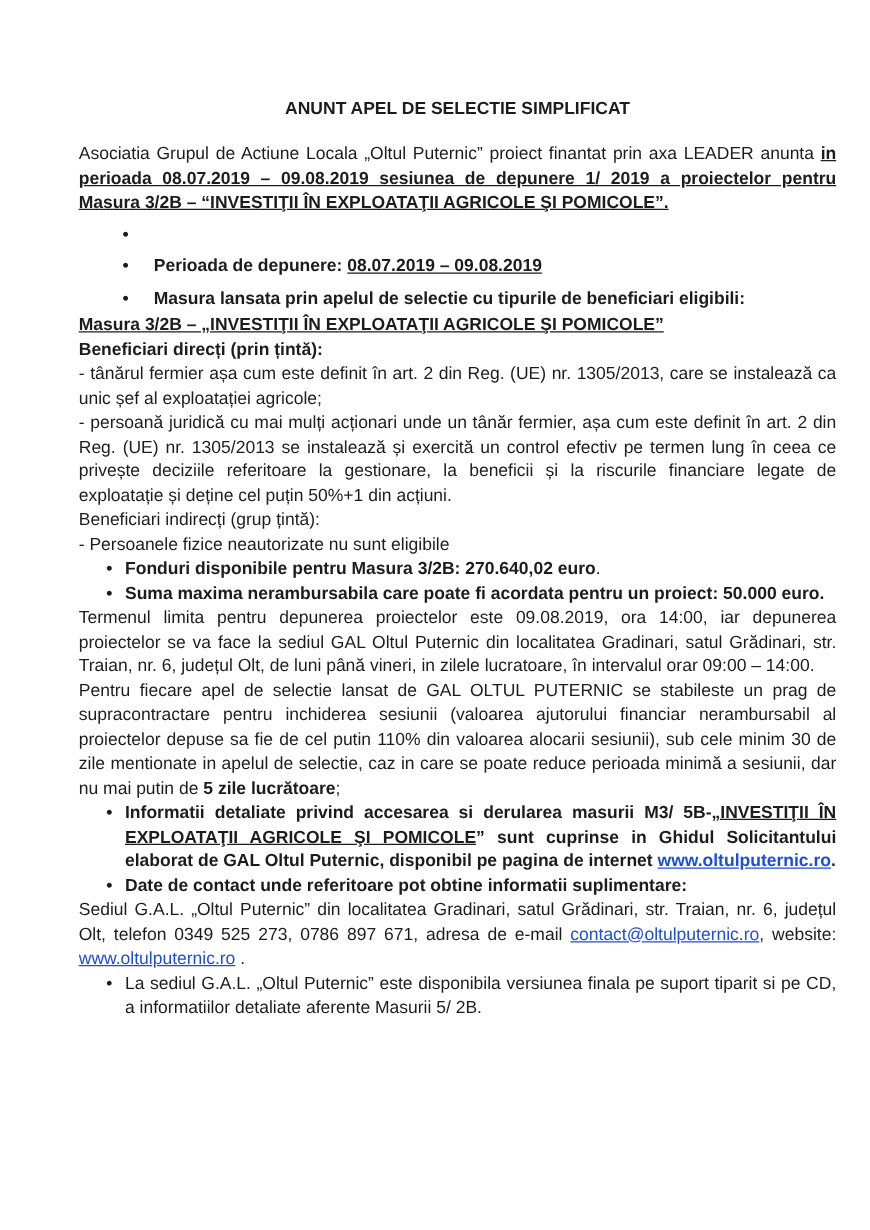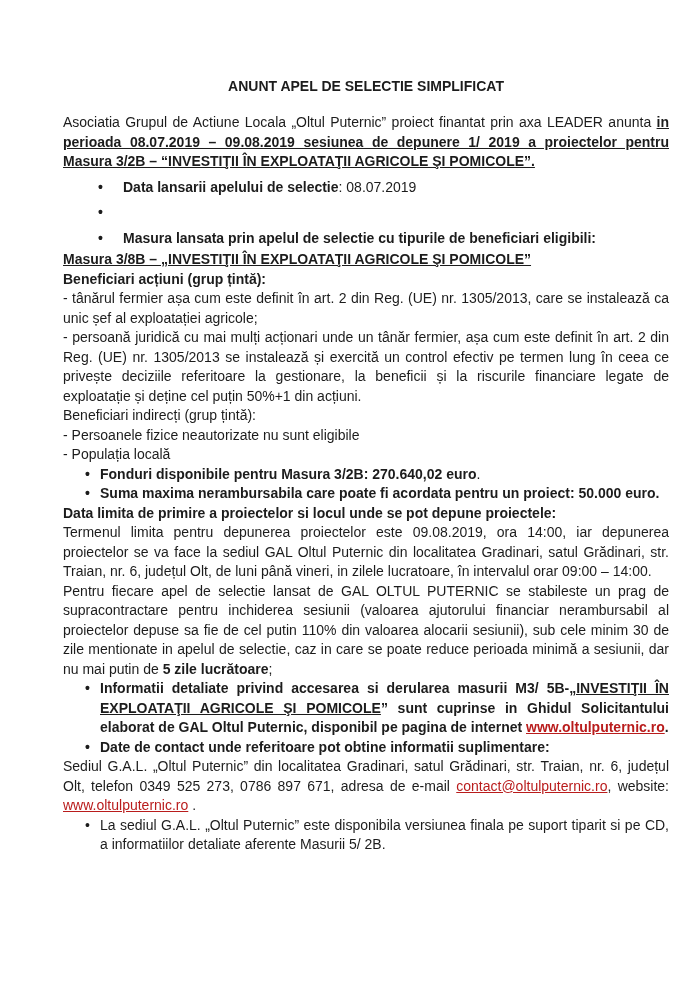--- a/index.html
+++ b/index.html
@@ -19,67 +19,65 @@
   .brow{display:flex;margin:0;}
   .brow .dot{flex:0 0 auto;}
   .brow .bt{flex:1 1 auto;margin:0;}
   .lvl1{padding-left:35px;}
   .lvl1 .dot{width:25px;font-weight:bold;}
   .lvl2{padding-left:22px;}
   .lvl2 .dot{width:15px;}
   .lvl2 .dot.bd{font-weight:bold;}
   .tb{margin-top:6px;}
   .gap-after{margin-bottom:2px;}
-  a.link{color:#b91c1c;text-decoration:underline;cursor:pointer;}
+  a.link{color:#1d4ed8;text-decoration:underline;cursor:pointer;}
   a.link.bold{font-weight:bold;}
 </style>
 </head>
 <body>
 
 <div class="page">
 
   <h1 class="title">ANUNT APEL DE SELECTIE SIMPLIFICAT</h1>
 
   <p class="para just"><span>Asociatia Grupul de Actiune Locala „Oltul Puternic” proiect finantat prin axa LEADER anunta </span><span class="bu">in perioada 08.07.2019 – 09.08.2019 sesiunea de depunere 1/ 2019 a proiectelor pentru  Masura 3/2B – “INVESTIŢII ÎN EXPLOATAŢII AGRICOLE ŞI POMICOLE”.</span></p>
 
   <div class="brow lvl1 tb">
     <span class="dot">•</span>
-    <p class="bt"><span class="b">Data lansarii apelului de selectie</span><span>: 08.07.2019</span></p>
   </div>
 
   <div class="brow lvl1 tb">
     <span class="dot">•</span>
+    <p class="bt"><span class="b">Perioada de depunere: </span><span class="bu">08.07.2019 – 09.08.2019</span></p>
   </div>
 
   <div class="brow lvl1 tb gap-after">
     <span class="dot">•</span>
     <p class="bt b">Masura lansata prin apelul de selectie cu tipurile de beneficiari eligibili:</p>
   </div>
 
-  <p class="para bu">Masura 3/8B – „INVESTIŢII ÎN EXPLOATAŢII AGRICOLE ŞI POMICOLE”</p>
+  <p class="para bu">Masura 3/2B – „INVESTIŢII ÎN EXPLOATAŢII AGRICOLE ŞI POMICOLE”</p>
 
-  <p class="para b">Beneficiari acțiuni (grup țintă):</p>
+  <p class="para b">Beneficiari direcți (prin țintă):</p>
   <p class="para just">- tânărul fermier așa cum este definit în art. 2 din Reg. (UE) nr. 1305/2013, care se instalează ca unic șef al exploatației agricole;</p>
   <p class="para just">- persoană juridică cu mai mulți acționari unde un tânăr fermier, așa cum este definit în art. 2 din Reg. (UE) nr. 1305/2013 se instalează și exercită un control efectiv pe termen lung în ceea ce privește deciziile referitoare la gestionare, la beneficii și la riscurile financiare legate de exploatație și deține cel puțin 50%+1 din acțiuni.</p>
   <p class="para">Beneficiari indirecți (grup țintă):</p>
 
   <p class="para">- Persoanele fizice neautorizate nu sunt eligibile</p>
-  <p class="para">- Populația locală</p>
 
   <div class="brow lvl2">
     <span class="dot bd">•</span>
     <p class="bt"><span class="b">Fonduri disponibile pentru Masura 3/2B: 270.640,02 euro</span><span>.</span></p>
   </div>
 
   <div class="brow lvl2">
     <span class="dot bd">•</span>
     <p class="bt b just">Suma maxima nerambursabila care poate fi acordata pentru un proiect: 50.000 euro.</p>
   </div>
 
-  <p class="para b">Data limita de primire a proiectelor si locul unde se pot depune proiectele:</p>
   <p class="para just">Termenul limita pentru depunerea proiectelor este 09.08.2019, ora 14:00, iar depunerea proiectelor se va face la sediul GAL Oltul Puternic din localitatea Gradinari, satul Grădinari, str. Traian, nr. 6, județul Olt, de luni până vineri, in zilele lucratoare, în intervalul orar 09:00 – 14:00.</p>
   <p class="para just"><span>Pentru fiecare apel de selectie lansat de GAL OLTUL PUTERNIC se stabileste un prag de supracontractare pentru inchiderea sesiunii (valoarea ajutorului financiar nerambursabil al proiectelor depuse sa fie de cel putin 110% din valoarea alocarii sesiunii), sub cele minim 30 de zile mentionate in apelul de selectie, caz in care se poate reduce perioada minimă a sesiunii, dar nu mai putin de </span><span class="b">5 zile lucrătoare</span><span>;</span></p>
 
   <div class="brow lvl2">
     <span class="dot bd">•</span>
     <p class="bt b just"><span>Informatii detaliate  privind accesarea si derularea masurii  M3/ 5B-</span><span class="u">„INVESTIŢII ÎN EXPLOATAŢII AGRICOLE ŞI POMICOLE</span><span>” sunt cuprinse in Ghidul Solicitantului elaborat de GAL Oltul Puternic, disponibil pe pagina de internet </span><a class="link bold">www.oltulputernic.ro</a><span>.</span></p>
   </div>
 
   <div class="brow lvl2">
     <span class="dot bd">•</span>

